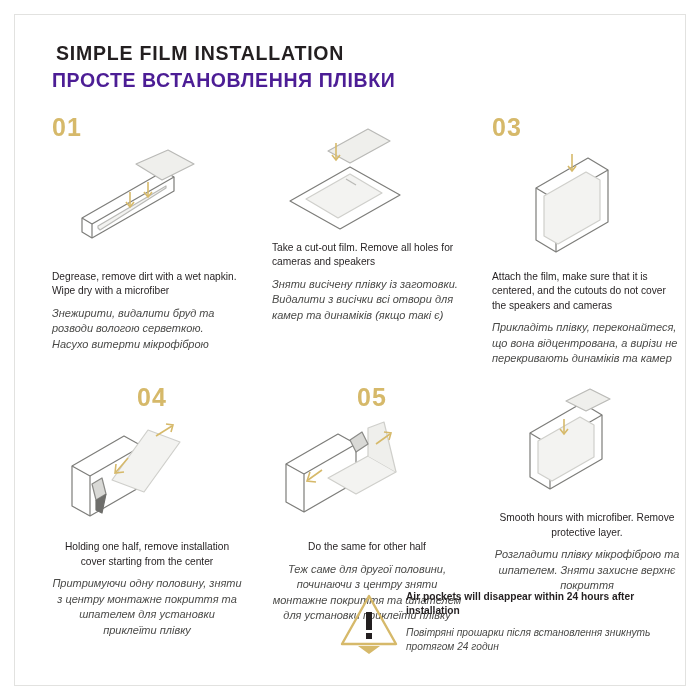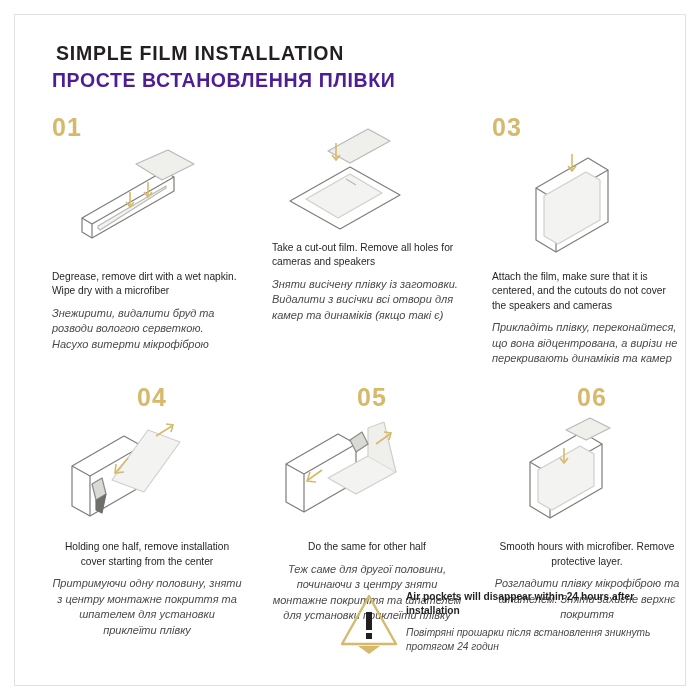--- a/index.html
+++ b/index.html
@@ -244,21 +244,20 @@
             <path d="M104 30 L118 20"></path>
             <path d="M112 18 L119 19 L117 26"></path>
           </g>
         </svg>
       </div>
       <div class="cap-en">Do the same for other half</div>
       <div class="cap-uk">Теж саме для другої половини, починаючи з центру зняти монтажне покриття та шпателем для установки приклеїти плівку</div>
     </div>
 
     <div class="step">
-      <div class="step-num">06</div>
       <div class="art">
         <svg width="200" height="120" viewBox="0 0 200 120">
           <g fill="none" stroke="#7d7d7a" stroke-width="1.2" stroke-linejoin="round">
             <path d="M38 92 L38 48 L90 18 L110 30 L110 74 L58 104 Z" fill="#ffffff"></path>
             <path d="M38 48 L58 60 L58 104"></path>
             <path d="M58 60 L110 30"></path>
             <path d="M46 88 L46 56 L88 32 L102 40 L102 72 L60 96 Z" fill="#f3f3f1" stroke="#cfcfcb"></path>
 
             <path d="M80 12 L104 0 L124 10 L100 22 Z" transform="translate(-6,4)" fill="#efefec" stroke="#b9b9b6"></path>
           </g>

